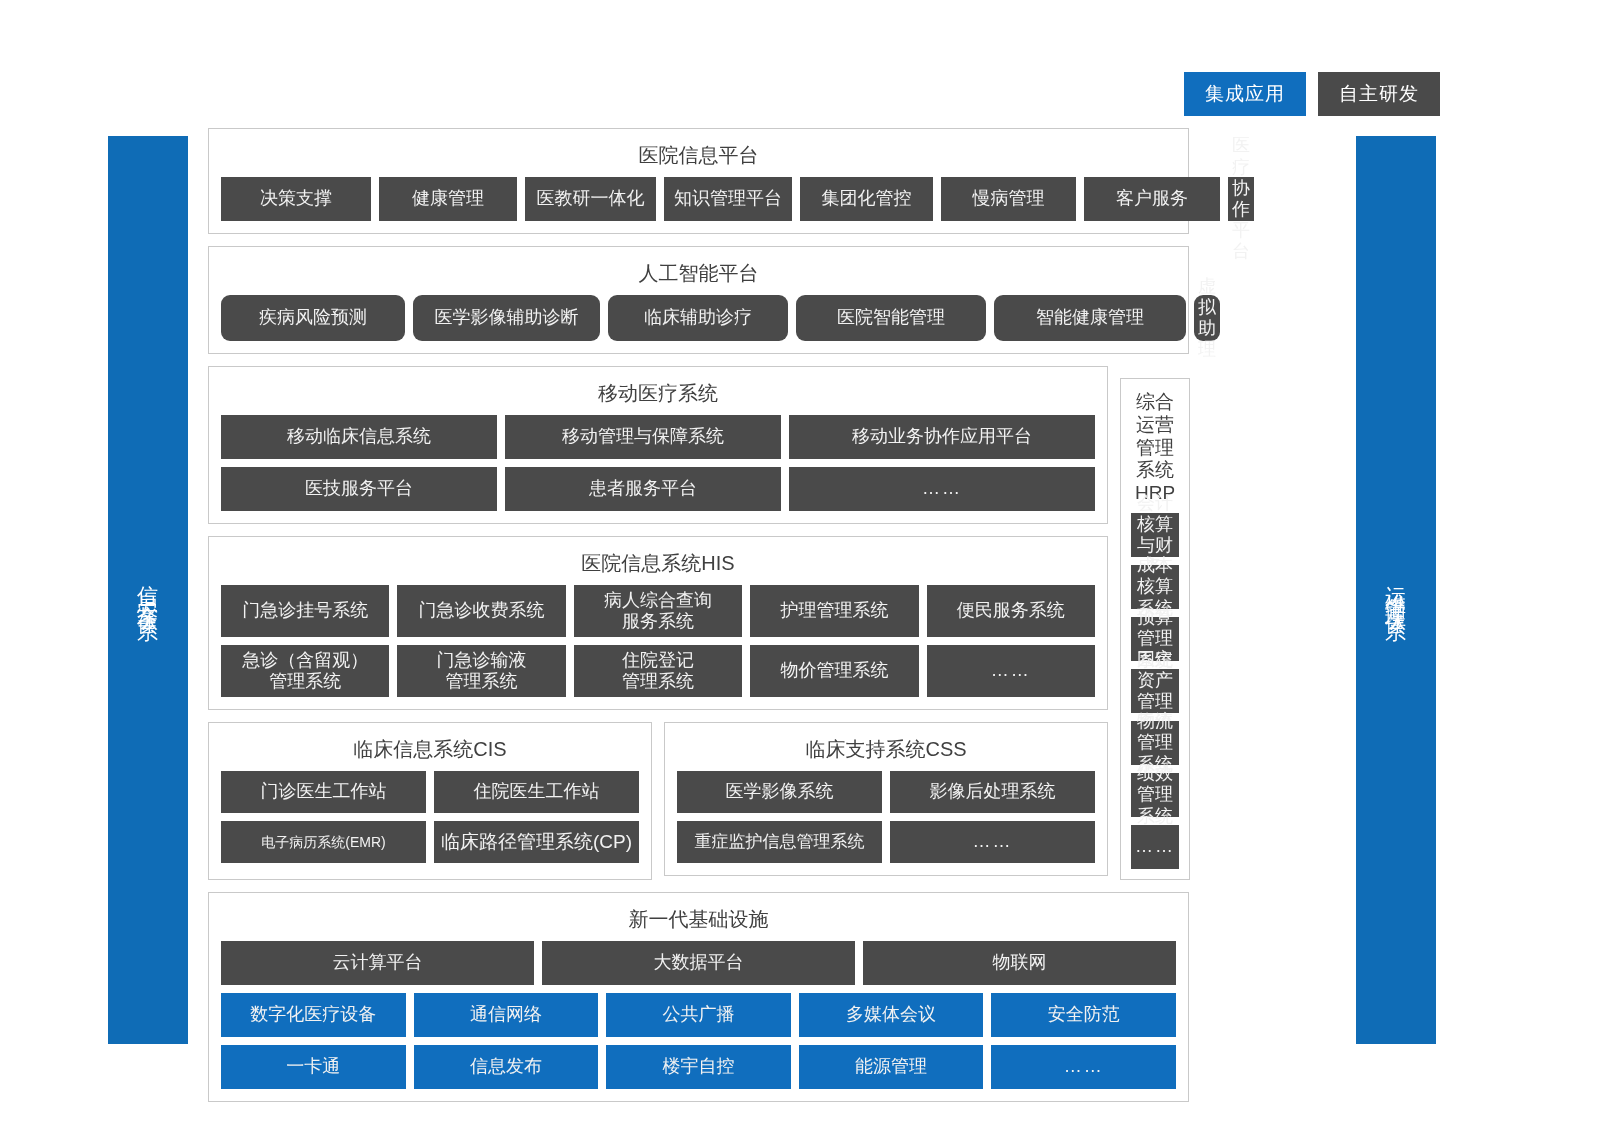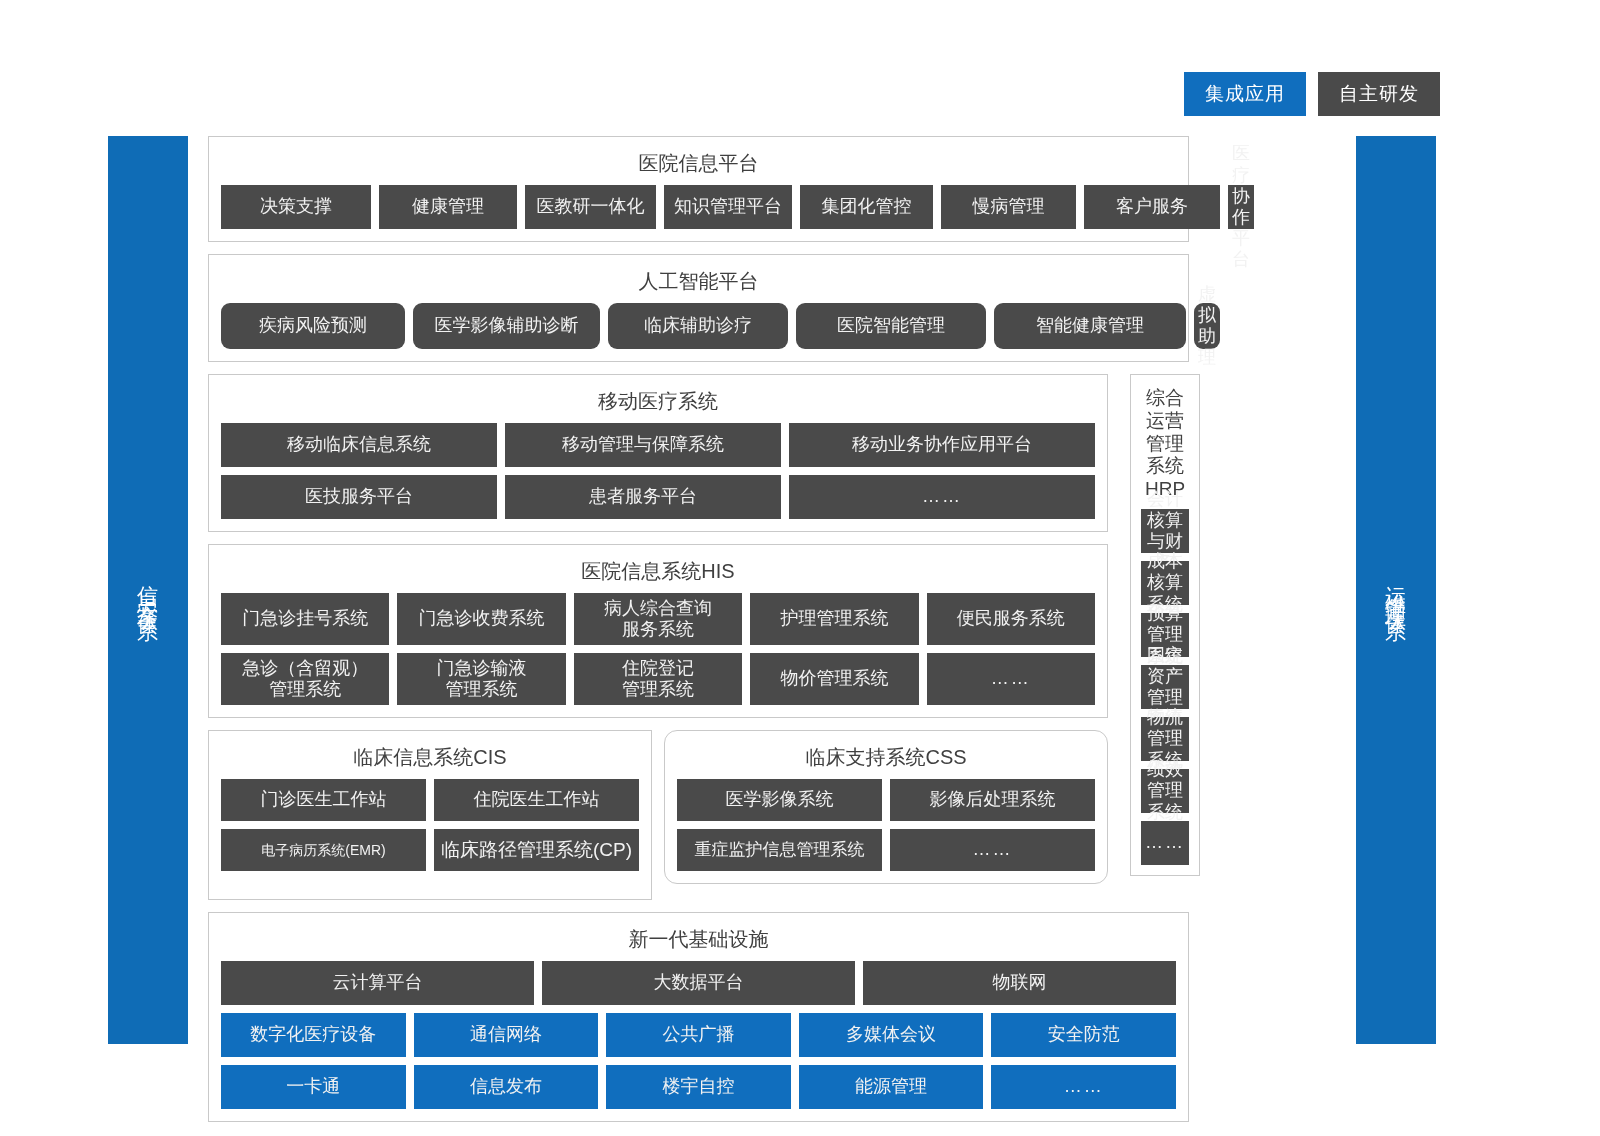--- a/index.html
+++ b/index.html
@@ -29,21 +29,21 @@
   }
   .sidebar-left{left:108px;}
   .sidebar-right{left:1356px;}
   .sidebar-text{
     writing-mode:vertical-rl;
     text-orientation:upright;
     color:#ffffff;font-size:21px;letter-spacing:7px;line-height:1;
   }
 
   
-  .main{position:absolute;left:208px;top:136px;width:981px;}
+  .main{position:absolute;left:208px;top:128px;width:981px;}
 
   .panel{
     border:1px solid #c9c9c9;background:#ffffff;
     box-sizing:border-box;padding:10px 12px 12px 12px;
     margin-bottom:12px;
   }
   .panel-title{
     text-align:center;font-size:20px;color:#404040;
     margin:4px 0 10px 0;line-height:1.2;
   }
@@ -62,24 +62,24 @@
   
   .h-platform .cell{height:44px;}
   .h-ai .cell{height:46px;border-radius:9px;}
   .h-mobile .cell{height:44px;}
   .h-his .cell{height:52px;}
   .h-ciscss .cell{height:42px;}
   .h-infra1 .cell{height:44px;}
   .h-infra2 .cell{height:44px;}
 
   
-  .mid{display:flex;gap:22px;margin-bottom:12px;align-items:flex-start;}
+  .mid{display:flex;gap:12px;margin-bottom:12px;align-items:flex-end;}
   .mid-left{width:900px;flex:0 0 900px;}
   .mid-right{flex:1;}
-  .mid-left .panel:last-child{margin-bottom:16px;border-radius:13px;}
+  .mid-left .panel:last-child{margin-bottom:4px;}
 
   .hrp{
     border:1px solid #c9c9c9;background:#fff;box-sizing:border-box;
     padding:10px 10px 10px 10px;height:100%;
     display:flex;flex-direction:column;
   }
   .hrp .panel-title{font-size:19px;margin:2px 0 8px 0;}
   .hrp-list{display:flex;flex-direction:column;gap:8px;flex:1;}
   .hrp-list .cell{height:44px;font-size:18px;}
 

